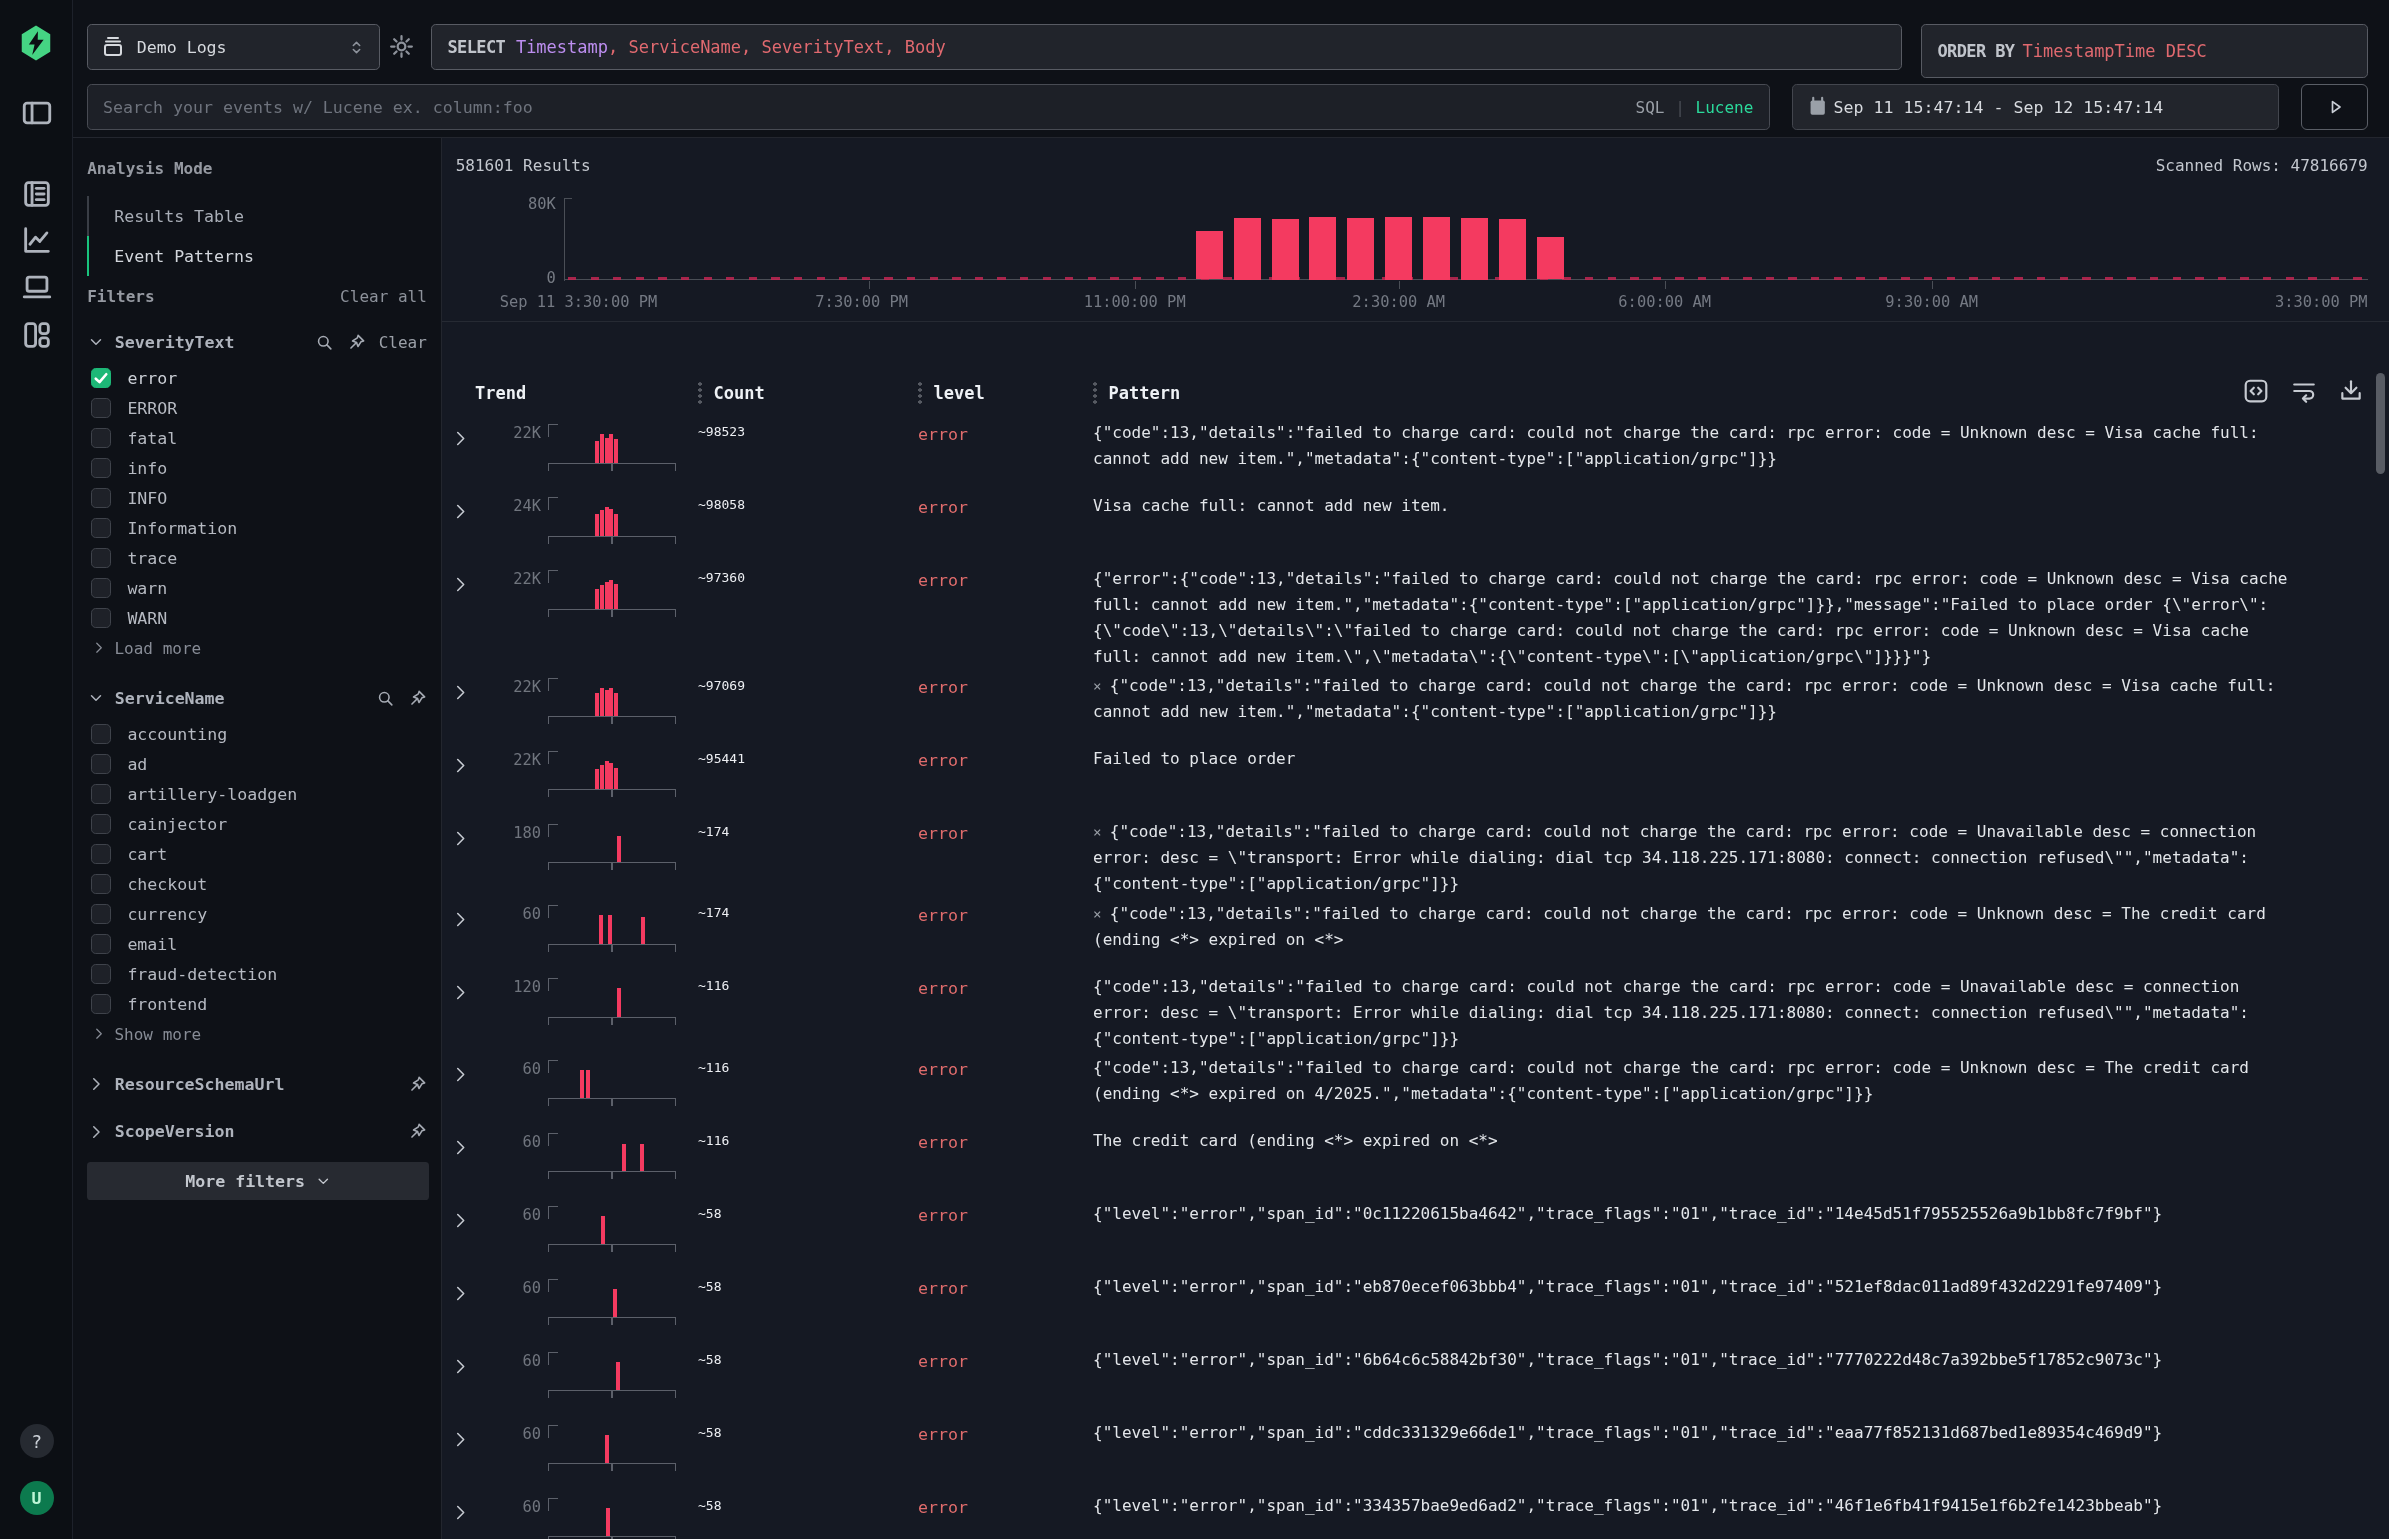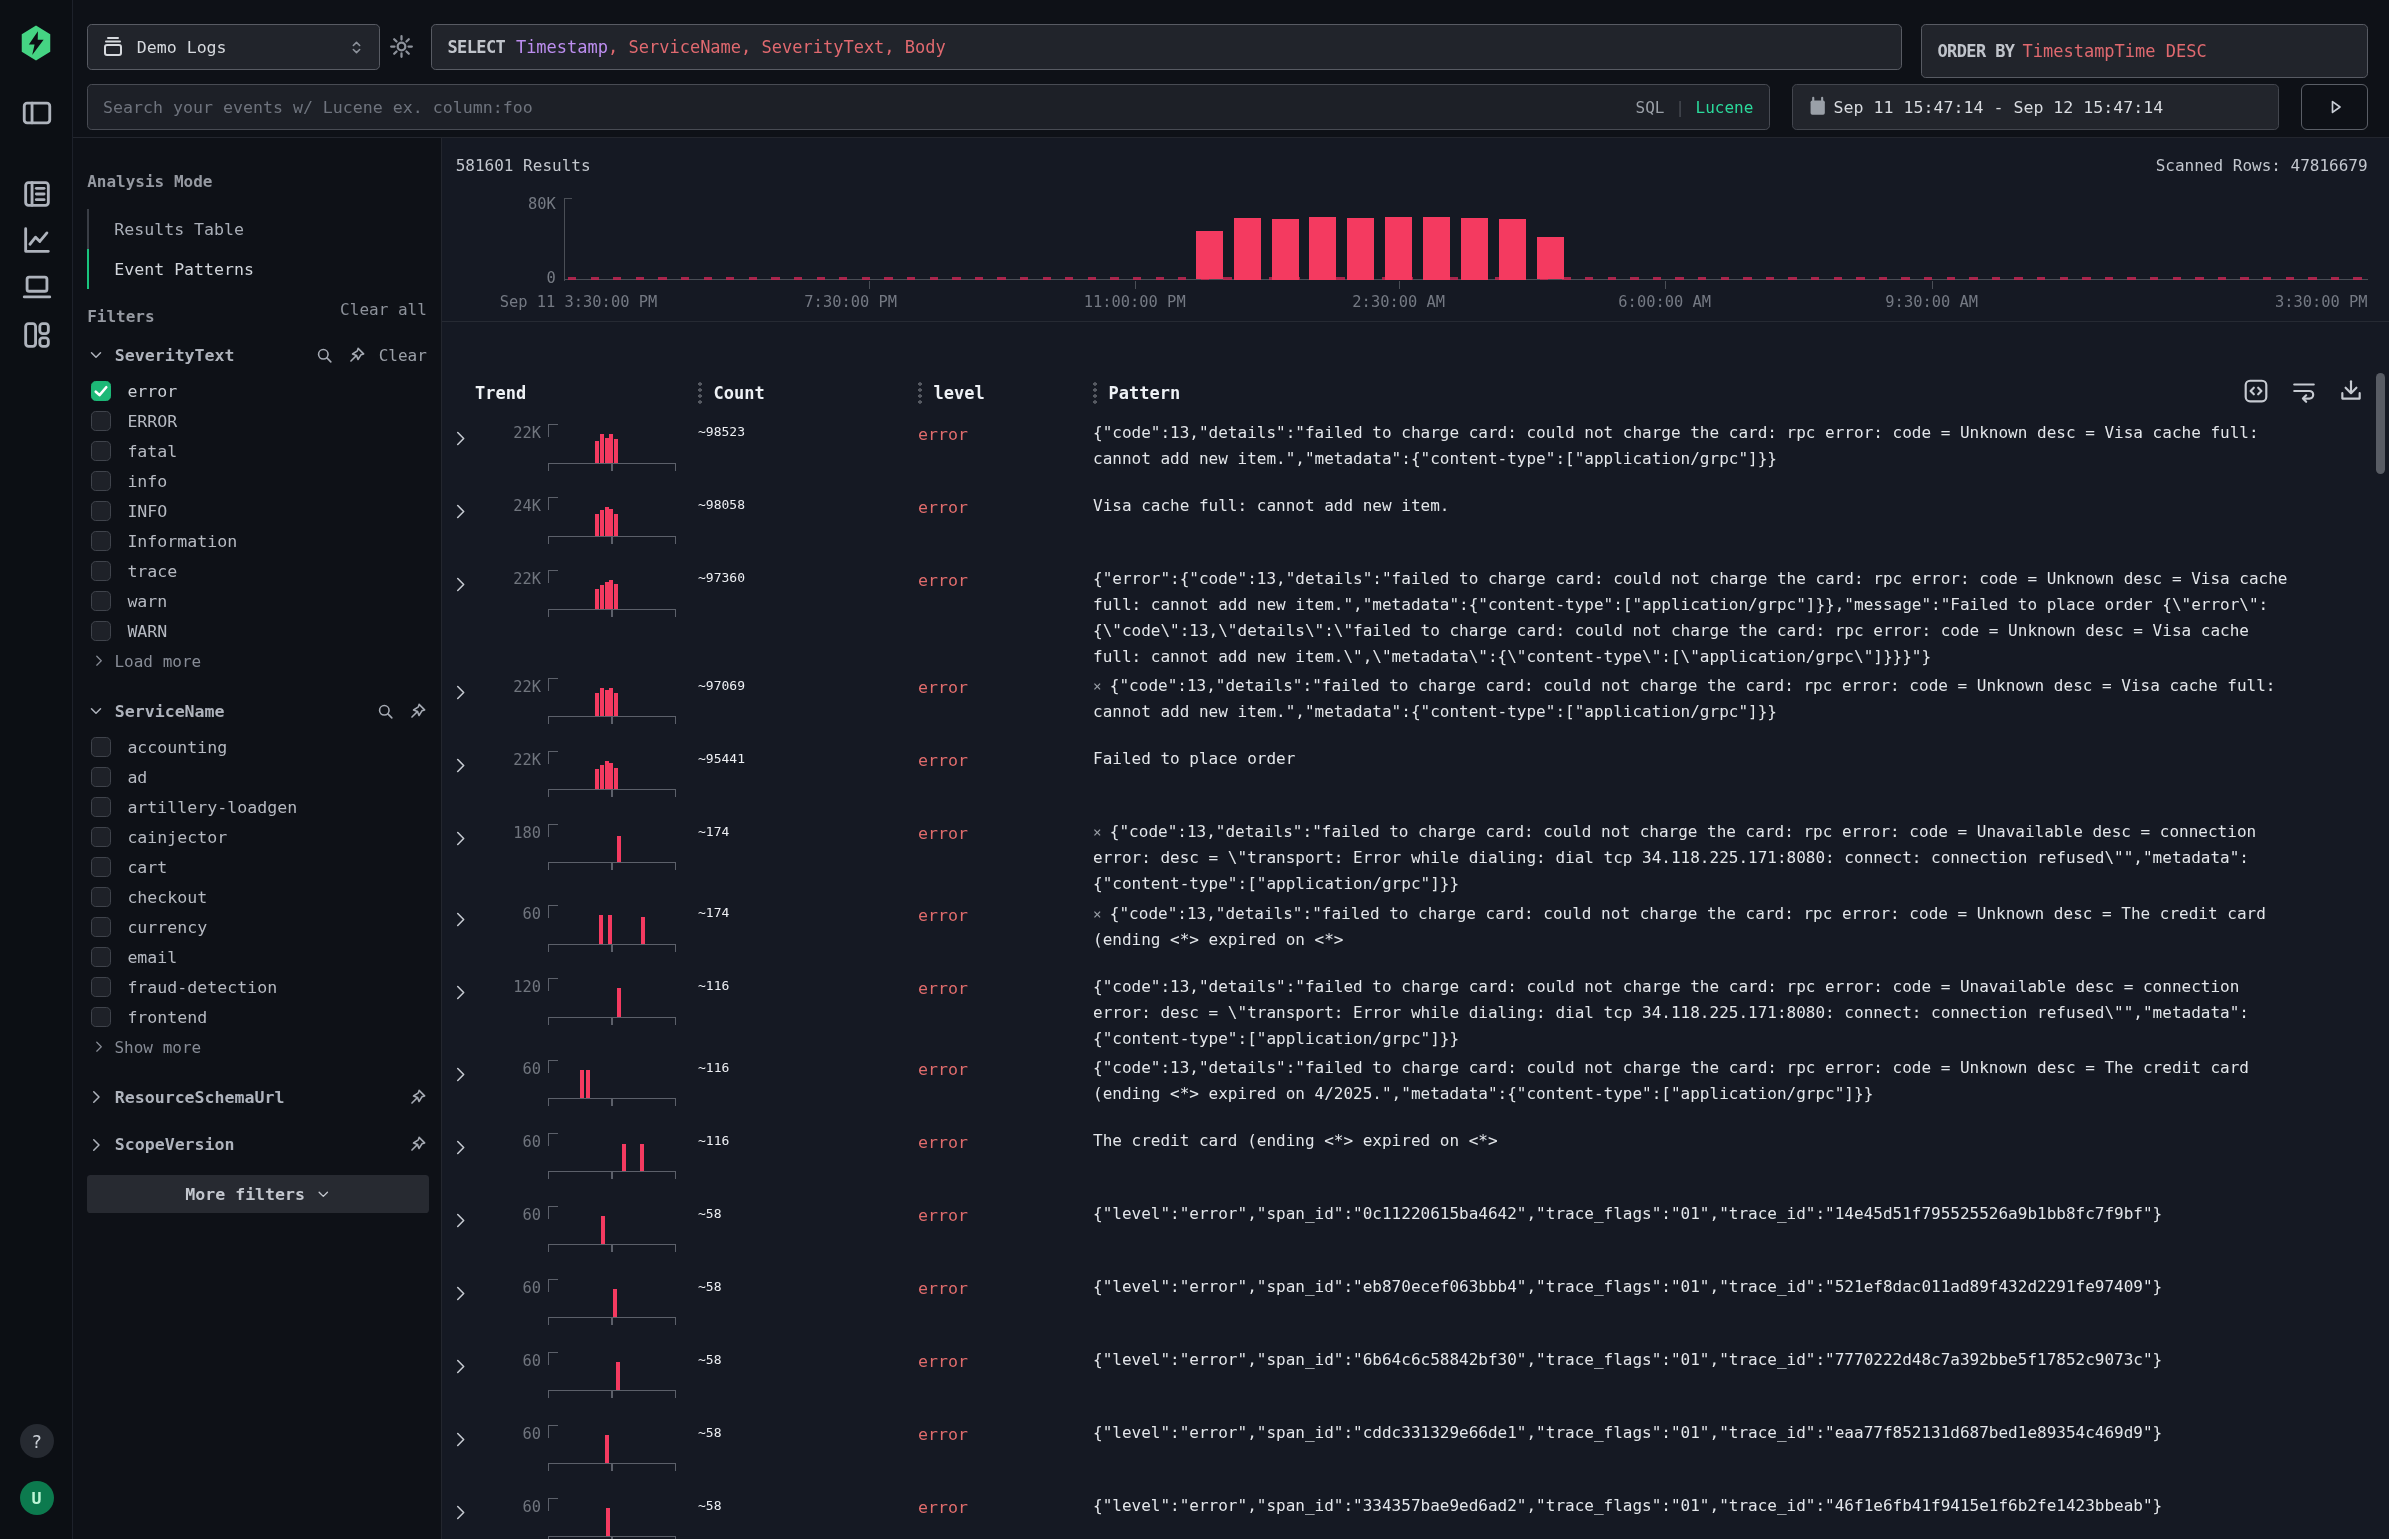--- a/index.html
+++ b/index.html
@@ -36,21 +36,21 @@
   .search .ph { color:#6e737d; }
   .search .langs { margin-left:auto; display:flex; gap:10.7px; font-size:16px; }
   .search .langs .sql { color:#9ba0a8; }
   .search .langs .sep { color:#494d55; }
   .search .langs .lucene { color:#2bd99b; }
   .daterange { position:absolute; left:1719px; top:84px; width:487px; height:46px; padding:0 14.2px; gap:5px; color:#d8dbe0; font-size:16.6px; background:#22252c; border:0.6px solid #43464e; border-radius:4.7px; display:flex; align-items:center; }
   .runbtn { position:absolute; left:2228px; top:84px; width:67px; height:46px; border:0.6px solid #5a5e66; border-radius:6px; display:flex; align-items:center; justify-content:center; color:#c9ced6; background:transparent; }
 
   
   .filters { position:absolute; left:73px; top:138px; width:369px; bottom:0; background:#0e1117; border-right:0.6px solid #23262e; padding:21.4px 14.2px 0 14.2px; font-size:16.6px; }
-  .sec-label { color:#9599a1; font-weight:bold; font-size:16px;margin-top:13px; }
+  .sec-label { color:#9599a1; font-weight:bold; font-size:16px; }
   .modes { margin-top:18px; }
   .mode { height:40px; display:flex; align-items:center; padding-left:25px; border-left:2.4px solid #3a3e46; color:#a9aeb7; }
   .mode.active { border-left-color:#19c37d; color:#d2d6dc; }
   .filters-head { margin-top:9.5px; display:flex; align-items:center; height:21.4px; }
   .clear-all { margin-left:auto; color:#8d929b; font-size:16px; }
   .group-head { margin-top:22.6px; display:flex; align-items:center; gap:9.5px; color:#aeb3bc; height:25px; }
   .group-head .gname { font-weight:bold; }
   .group-head .gicons { margin-left:auto; display:flex; align-items:center; gap:13px; color:#a6abb4; }
   .group-head .gclear { color:#9ba0a8; font-size:16px; }
   .optlist { margin-top:8.3px; }
@@ -397,21 +397,21 @@
       <div class="bar" style="left: 772px; top: 25px; height: 61px; background: rgb(244, 58, 96);"></div>
       <div class="bar" style="left: 809px; top: 23px; height: 63px; background: rgb(244, 58, 96);"></div>
       <div class="bar" style="left: 847px; top: 24px; height: 62px; background: rgb(244, 58, 96);"></div>
       <div class="bar" style="left: 885px; top: 23px; height: 63px; background: rgb(244, 58, 96);"></div>
       <div class="bar" style="left: 923px; top: 23px; height: 63px; background: rgb(244, 58, 96);"></div>
       <div class="bar" style="left: 961px; top: 24px; height: 62px; background: rgb(244, 58, 96);"></div>
       <div class="bar" style="left: 999px; top: 25px; height: 61px; background: rgb(244, 58, 96);"></div>
       <div class="bar" style="left: 1037px; top: 43px; height: 42px; background: rgb(244, 58, 96);"></div>
       <div class="xlab" style="left: 0px;">Sep 11 3:30:00 PM</div>
       <div class="xtick" style="left: 369px;"></div>
-      <div class="xlab" style="left: 351px; transform: translateX(-50%);">7:30:00 PM</div>
+      <div class="xlab" style="left: 362px; transform: translateX(-50%);">7:30:00 PM</div>
       <div class="xtick" style="left: 635px;"></div>
       <div class="xlab" style="left: 635px; transform: translateX(-50%);">11:00:00 PM</div>
       <div class="xtick" style="left: 899px;"></div>
       <div class="xlab" style="left: 899px; transform: translateX(-50%);">2:30:00 AM</div>
       <div class="xtick" style="left: 1165px;"></div>
       <div class="xlab" style="left: 1165px; transform: translateX(-50%);">6:00:00 AM</div>
       <div class="xtick" style="left: 1432px;"></div>
       <div class="xlab" style="left: 1432px; transform: translateX(-50%);">9:30:00 AM</div>
       <div class="xtick" style="left: 1911px;"></div>
       <div class="xlab" style="right: 0px;">3:30:00 PM</div>

